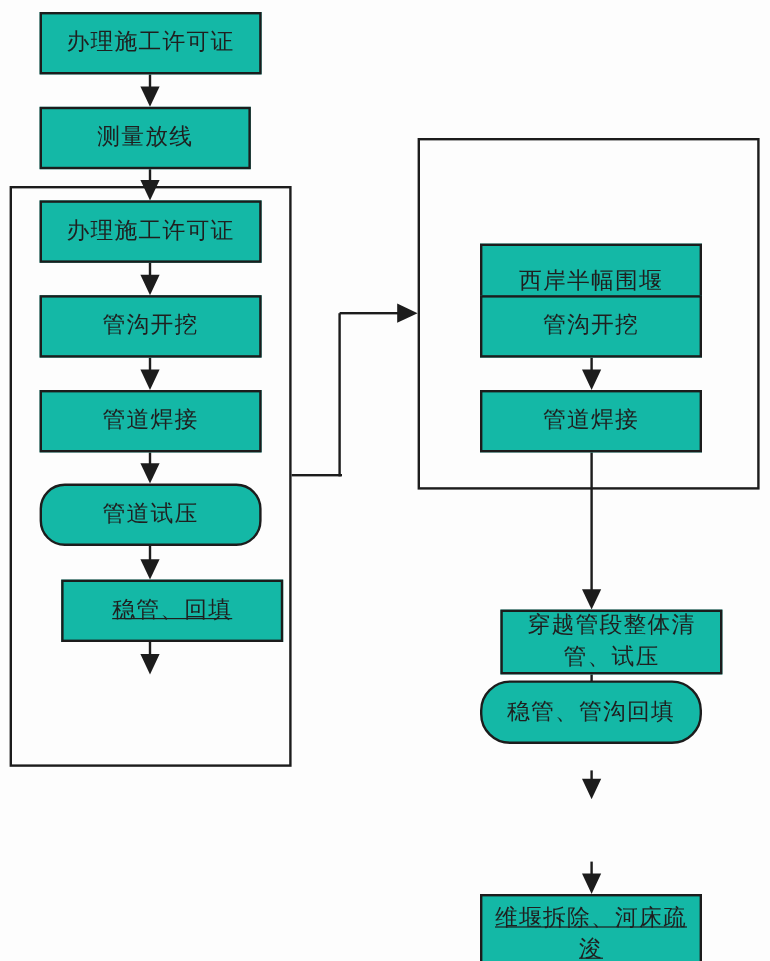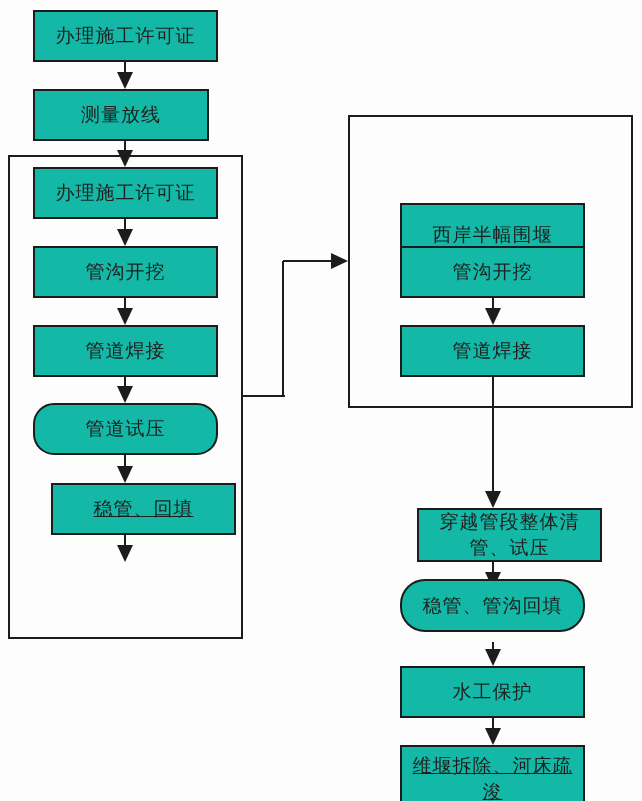--- a/index.html
+++ b/index.html
@@ -72,22 +72,21 @@
     <div class="flow-node" style="left: 33px; top: 89px; width: 176px; height: 52px; text-align: right;">测量放线</div>
     <div class="flow-node" style="left: 33px; top: 167px; width: 185px; height: 52px;">办理施工许可证</div>
     <div class="flow-node" style="left: 33px; top: 246px; width: 185px; height: 52px;">管沟开挖</div>
     <div class="flow-node" style="left: 33px; top: 325px; width: 185px; height: 52px;">管道焊接</div>
     <div class="flow-node" style="left: 33px; top: 403px; width: 185px; height: 52px; border-radius: 21px;">管道试压</div>
     <div class="flow-node" style="left: 51px; top: 483px; width: 185px; height: 52px; text-decoration: underline;">稳管、回填</div>
     <div class="flow-node" style="left: 400px; top: 167px; width: 185px; height: 64px; margin-top: 36px;">西岸半幅围堰</div>
     <div class="flow-node" style="left: 400px; top: 246px; width: 185px; height: 52px;">管沟开挖</div>
     <div class="flow-node" style="left: 400px; top: 325px; width: 185px; height: 52px;">管道焊接</div>
     <div class="flow-node" style="left: 400px; top: 508px; width: 185px; height: 54px; margin-left: 17px;">穿越管段整体清管、试压</div>
-    <div class="flow-node" style="left: 400px; top: 579px; width: 185px; height: 53px; border-radius: 25px;">稳管、管沟回填</div>
-    <div class="flow-node" style="left: 400px; top: 666px; width: 185px; height: 52px;">水工保护</div>
+    <div class="flow-node" style="left: 400px; top: 567px; width: 185px; height: 53px; border-radius: 25px;">稳管、管沟回填</div>
     <div class="flow-node" style="left: 400px; top: 745px; width: 185px; height: 68px; text-decoration: underline;">维堰拆除、河床疏浚</div>
     <div class="seg" style="left: 124px; top: 62px; width: 2px; height: 12px;"></div>
     <div class="head-down" style="left: 117px; top: 72px;"></div>
     <div class="seg" style="left: 124px; top: 141px; width: 2px; height: 11px;"></div>
     <div class="head-down" style="left: 117px; top: 150px;"></div>
     <div class="seg" style="left: 124px; top: 219px; width: 2px; height: 12px;"></div>
     <div class="head-down" style="left: 117px; top: 229px;"></div>
     <div class="seg" style="left: 124px; top: 298px; width: 2px; height: 12px;"></div>
     <div class="head-down" style="left: 117px; top: 308px;"></div>
     <div class="seg" style="left: 124px; top: 377px; width: 2px; height: 11px;"></div>

